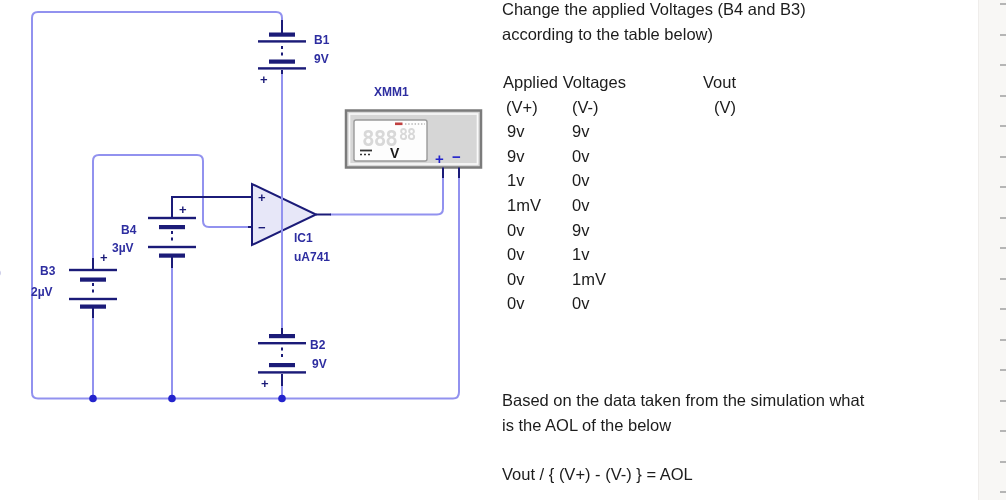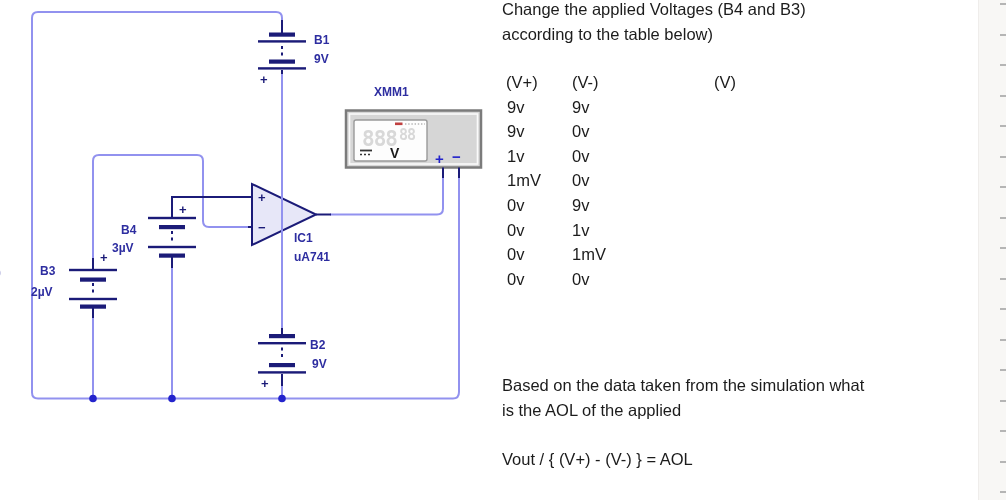--- a/index.html
+++ b/index.html
@@ -136,20 +136,24 @@
   <text class="lbl" x="-4" y="277" style="font-size:15px">)</text>
 </svg>
 
 <div class="textcol" id="intro-block" style="top:-3px;">
   <div>Change the applied Voltages (B4 and B3)</div>
   <div>according to the table below)</div>
 </div>
 
 <div class="textcol" id="voltage-table" style="top:70px;">
   <div class="trow">
+    <span class="h1">Applied Voltages</span>
+    <span>Vout</span>
+  </div>
+  <div class="trow">
     <span class="c1" style="padding-left:4px">(V+)</span>
     <span class="c2">(V-)</span>
     <span class="c3">(V)</span>
   </div>
   <div id="vtable-rows">
       <div class="trow">
         <span class="c1">9v</span>
         <span class="c2">9v</span>
       </div>
       <div class="trow">
@@ -176,23 +180,23 @@
         <span class="c1">0v</span>
         <span class="c2">1mV</span>
       </div>
       <div class="trow">
         <span class="c1">0v</span>
         <span class="c2">0v</span>
       </div>
     </div>
 </div>
 
-<div class="textcol" id="question-block" style="top:373px;">
+<div class="textcol" id="question-block" style="top:388px;">
   <div>Based on the data taken from the simulation what</div>
-  <div>is the AOL of the applied</div>
+  <div>is the AOL of the below</div>
   <div>&nbsp;</div>
   <div>Vout / { (V+) - (V-) } = AOL</div>
 </div>
 
 <div id="ruler-band">
     <div class="tick" style="top: 3px;"></div>
     <div class="tick" style="top: 33.5px;"></div>
     <div class="tick" style="top: 64px;"></div>
     <div class="tick" style="top: 94.5px;"></div>
     <div class="tick" style="top: 125px;"></div>

